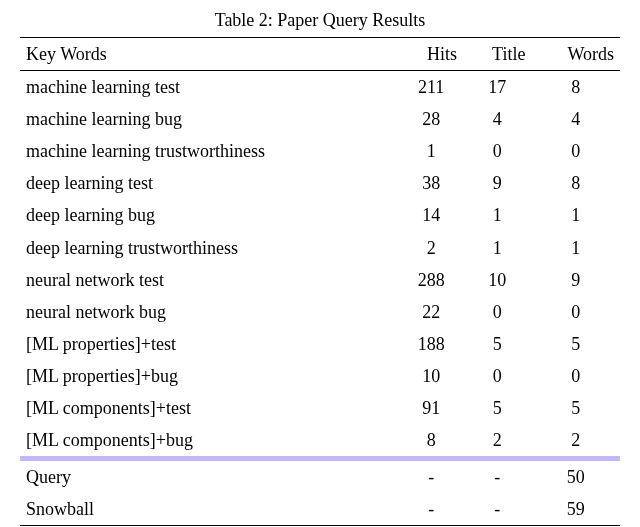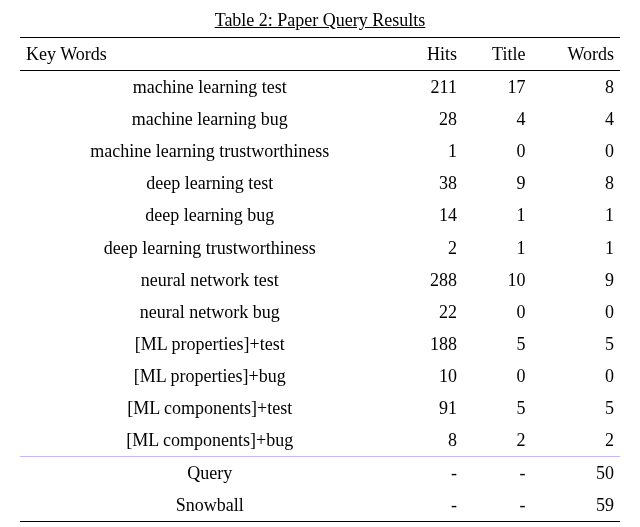--- a/index.html
+++ b/index.html
@@ -12,21 +12,20 @@
       background: #fff;
       color: #000;
       padding: 10px 20px;
       font-size: 18px;
       width: 640px;
     }
     .caption {
       text-align: center;
       margin-bottom: 6px;
       font-size: 18px;
-      text-decoration: underline;
     }
     table {
       border-collapse: collapse;
       width: 100%;
     }
     th, td {
       padding: 3px 6px;
       line-height: 1.45;
     }
     thead tr {
@@ -34,27 +33,27 @@
       border-bottom: 1px solid #000;
     }
     th {
       font-weight: normal;
       text-align: right;
     }
     th:first-child {
       text-align: left;
     }
     tbody td {
-      text-align: right;
+      text-align: center;
     }
     tbody td:first-child {
-      text-align: center;
+      text-align: left;
     }
     tbody.section-bottom tr:last-child td {
-      border-bottom: 1px solid #c4b5fd;
+      border-bottom: 5px solid #c4b5fd;
       margin-top: 46px;
     }
     tbody.final tr:last-child td {
       border-bottom: 1.5px solid #000;
     }
   </style>
 </head>
 <body>
 
 <div class="caption">Table 2: Paper Query Results</div>

